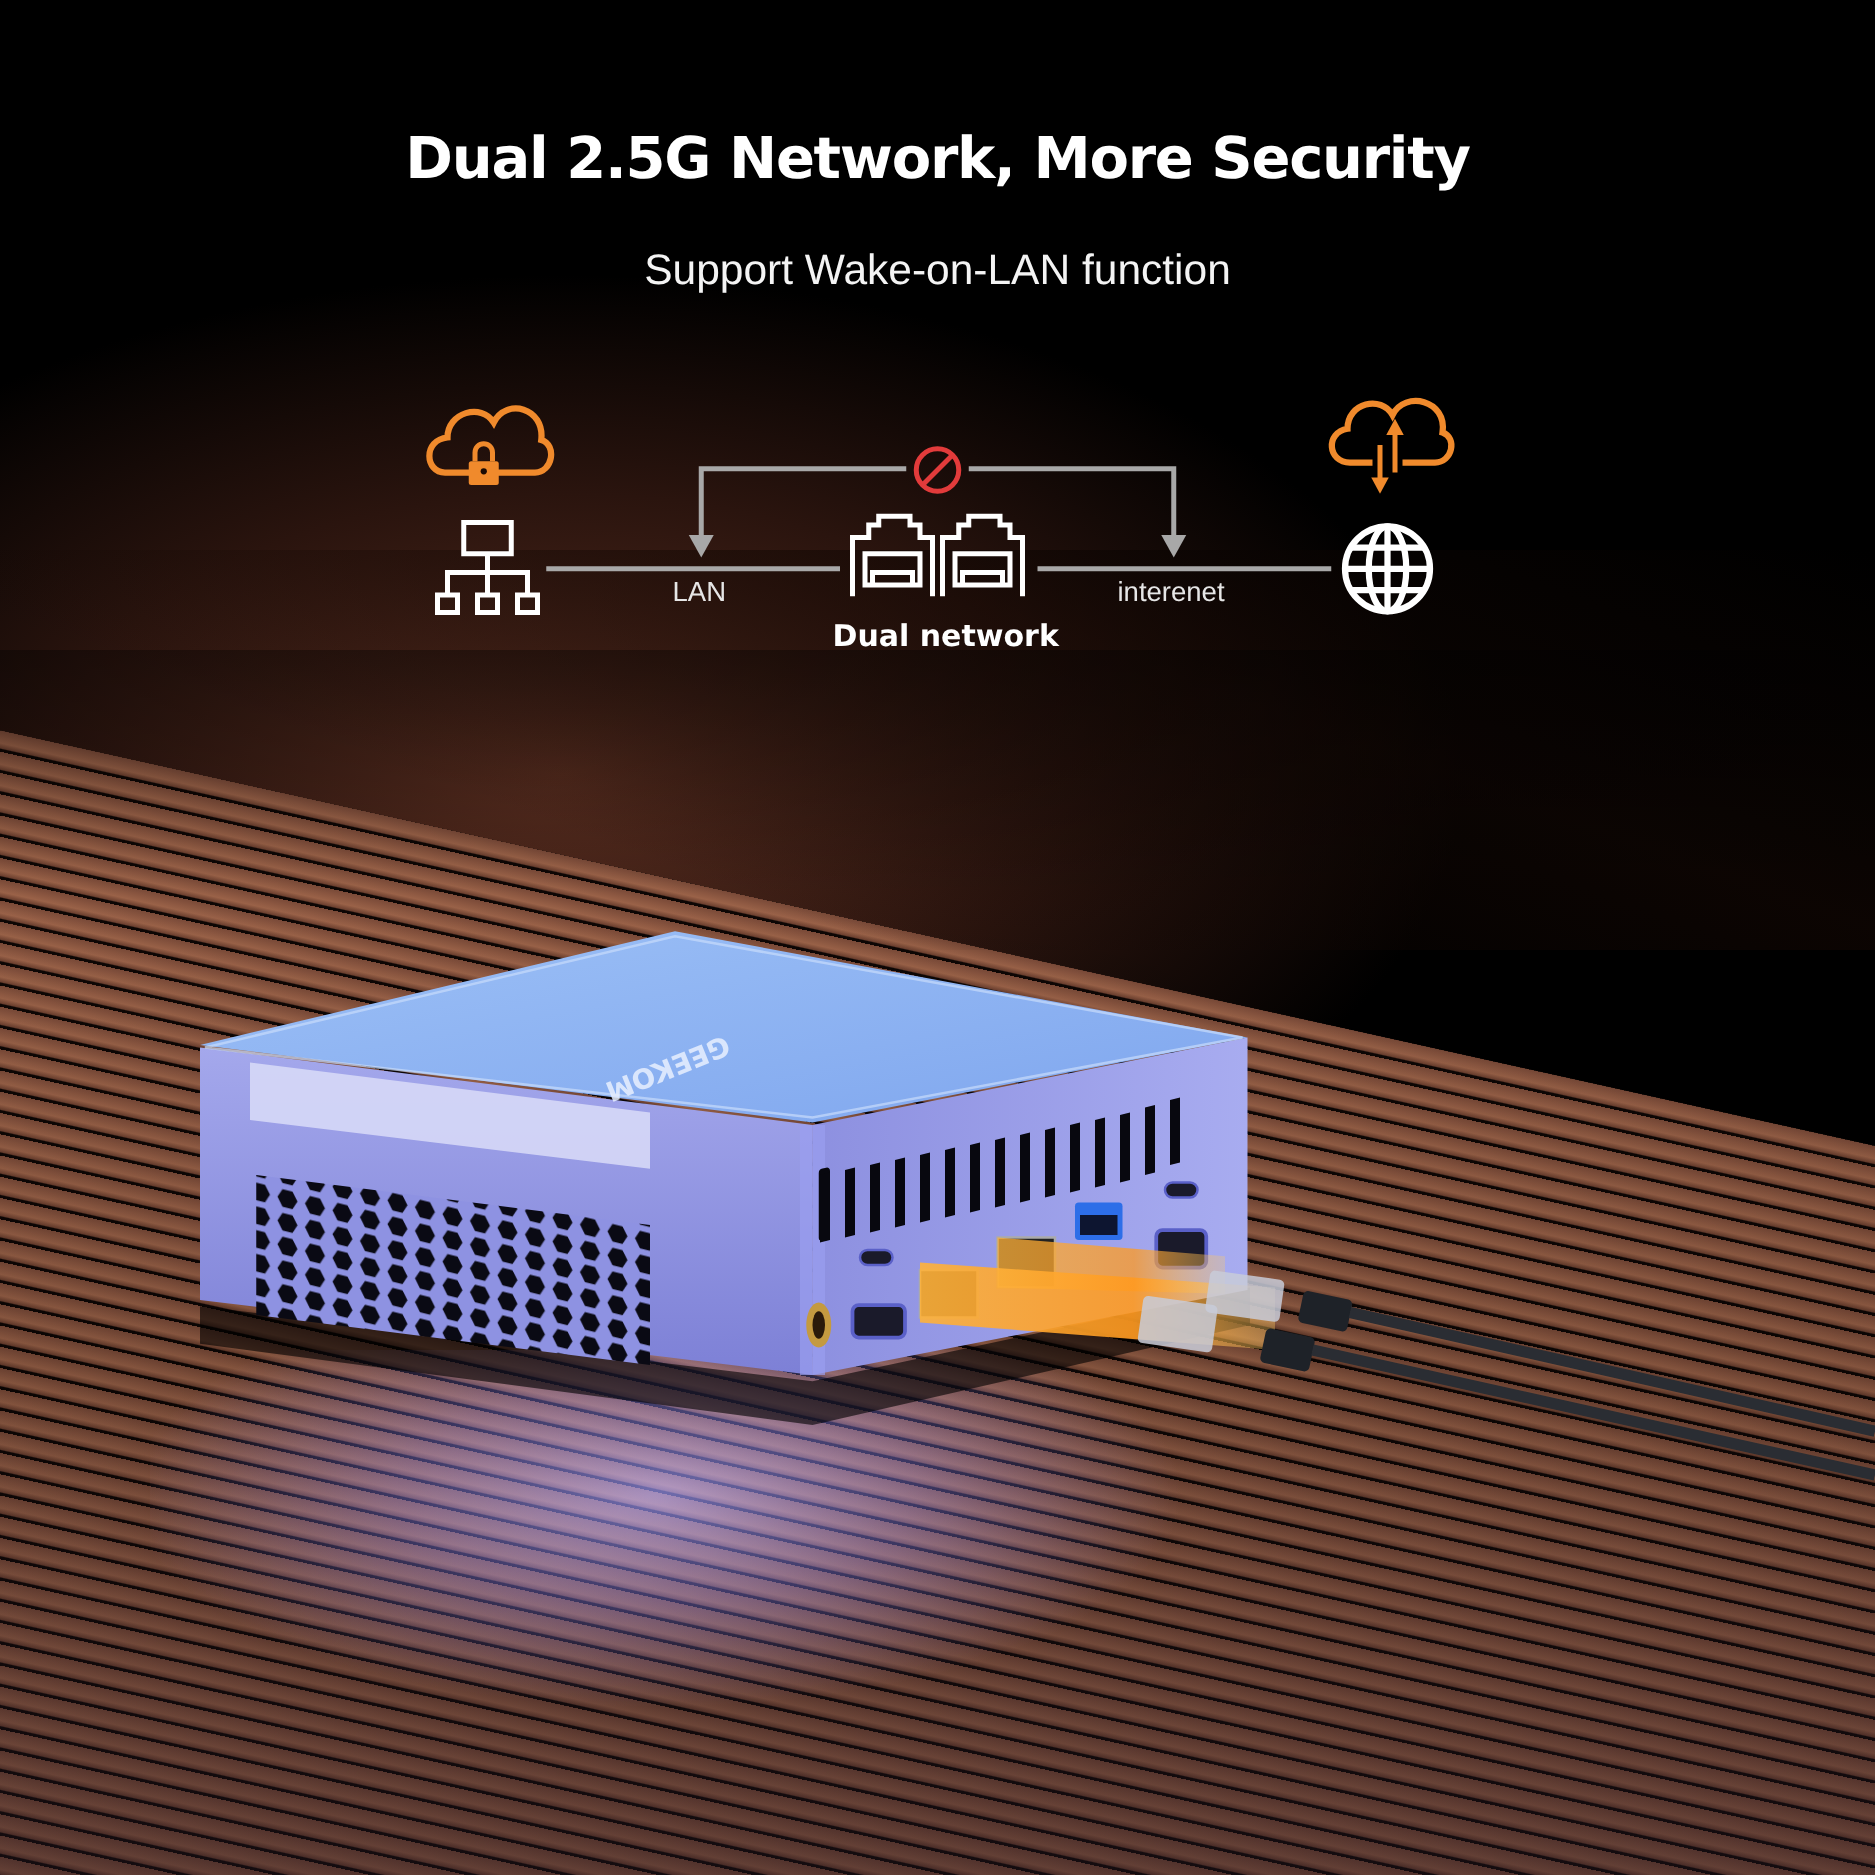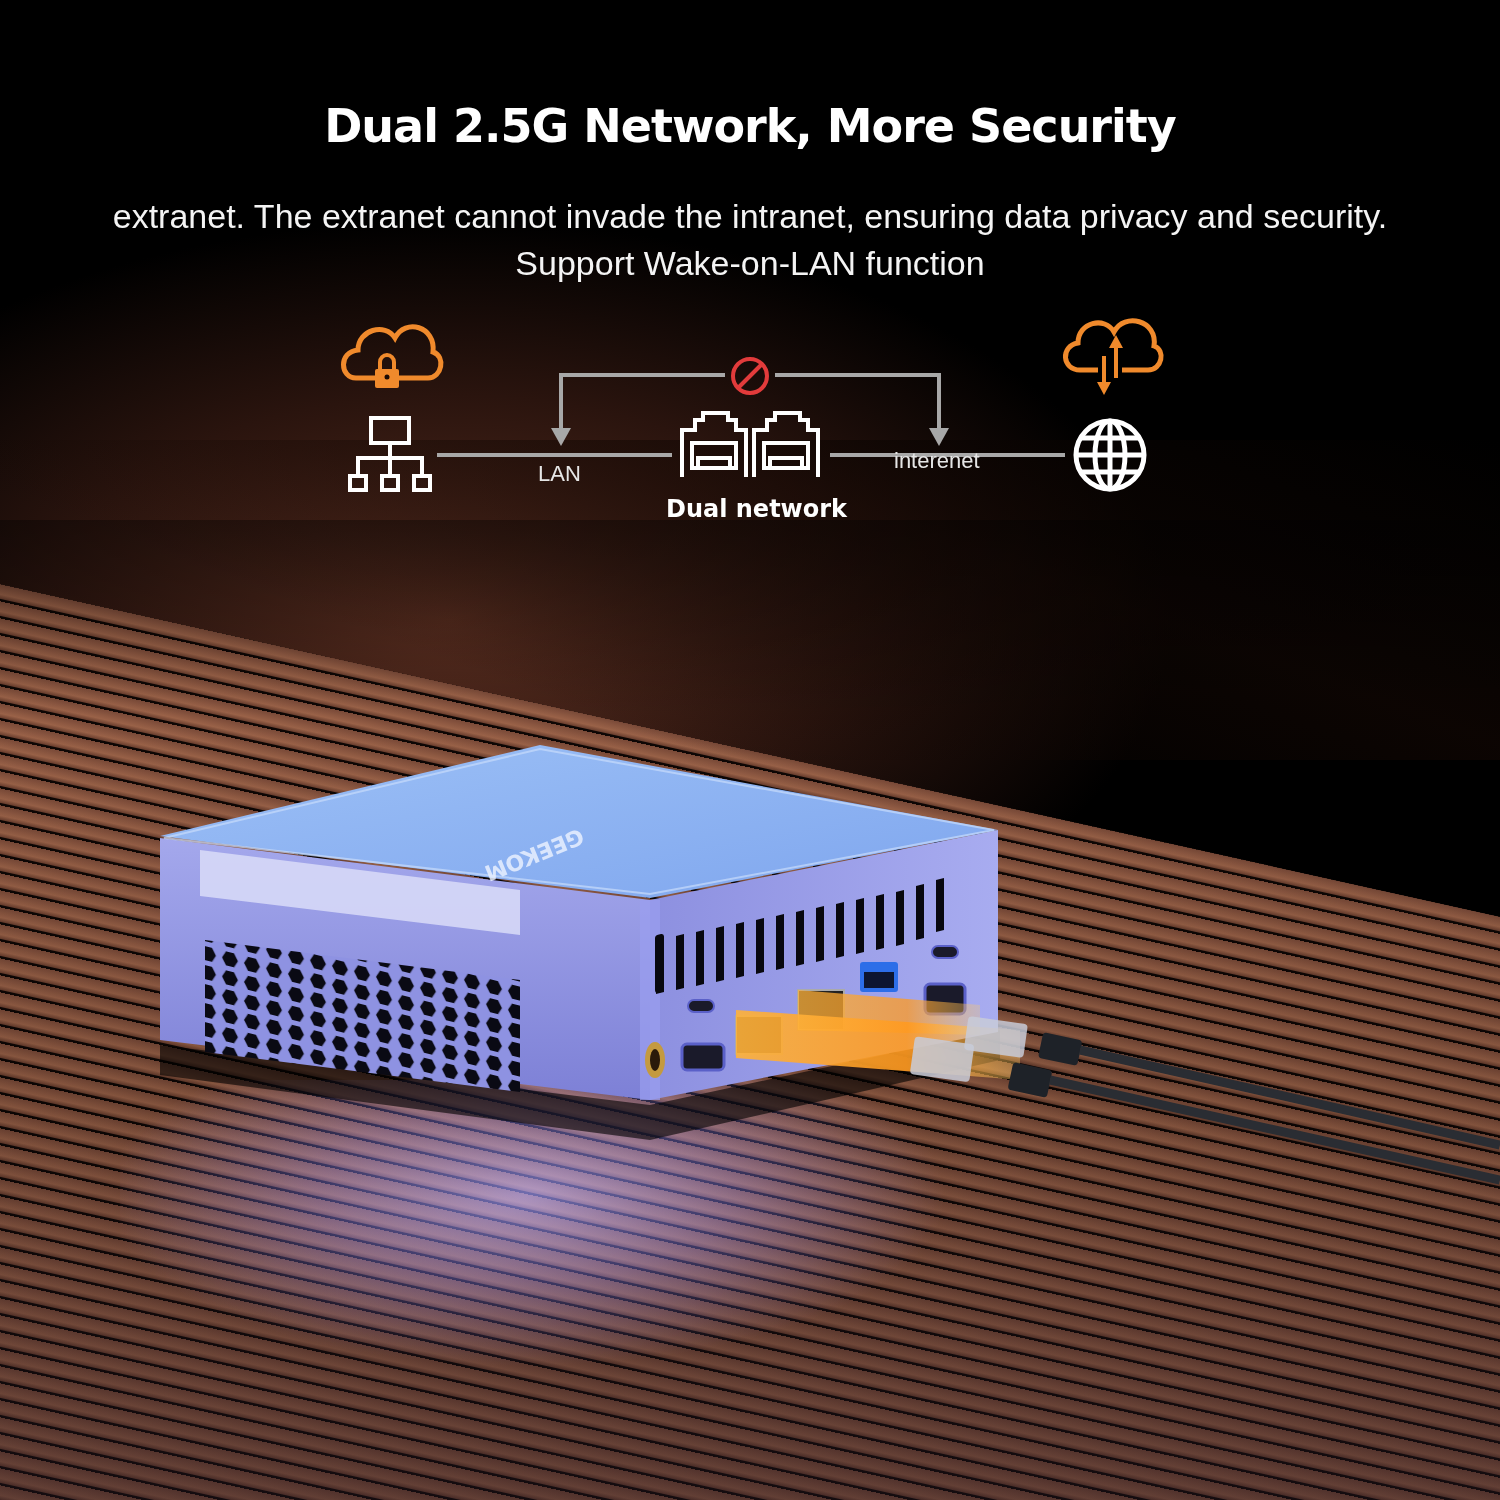--- a/index.html
+++ b/index.html
@@ -123,21 +123,20 @@
 
     <path d="M1050,1080 L1500,1180" stroke="#2a2d33" stroke-width="9" fill="none"></path>
     <path d="M1080,1050 L1500,1145" stroke="#2a2d33" stroke-width="9" fill="none"></path>
 
     <text x="580" y="828" fill="#e8f0ff" opacity="0.85" font-family="DejaVu Sans, sans-serif" font-size="22" font-weight="bold" transform="rotate(158 580 828)">GEEKOM</text>
   </svg>
 
   <div class="header">
     <div class="title">Dual 2.5G Network, More Security</div>
     <div class="desc">
-      <div>extranet. The extranet cannot invade the intranet, ensuring data privacy and security.</div>
       <div>Support Wake-on-LAN function</div>
     </div>
   </div>
 
   <div class="diagram">
     <svg width="1500" height="540" viewBox="0 0 1500 540" style="position:absolute;left:0;top:0">
 
       <g stroke="#a8a8a8" stroke-width="4" fill="none">
         <line x1="437" y1="455" x2="672" y2="455"></line>
         <line x1="830" y1="455" x2="1065" y2="455"></line>
@@ -192,16 +191,16 @@
         <circle cx="1110" cy="455" r="34"></circle>
         <ellipse cx="1110" cy="455" rx="15" ry="34"></ellipse>
         <line x1="1110" y1="421" x2="1110" y2="489"></line>
         <line x1="1076" y1="455" x2="1144" y2="455"></line>
         <line x1="1081" y1="438" x2="1139" y2="438"></line>
         <line x1="1081" y1="472" x2="1139" y2="472"></line>
       </g>
     </svg>
 
     <div class="lbl" style="left:538px;top:461px">LAN</div>
-    <div class="lbl" style="left:894px;top:448px">interenet</div>
+    <div class="lbl" style="left:894px;top:461px">interenet</div>
     <div class="lbl-bold" style="left:666px;top:495px">Dual network</div>
   </div>
 </div>
 
 </body></html>

